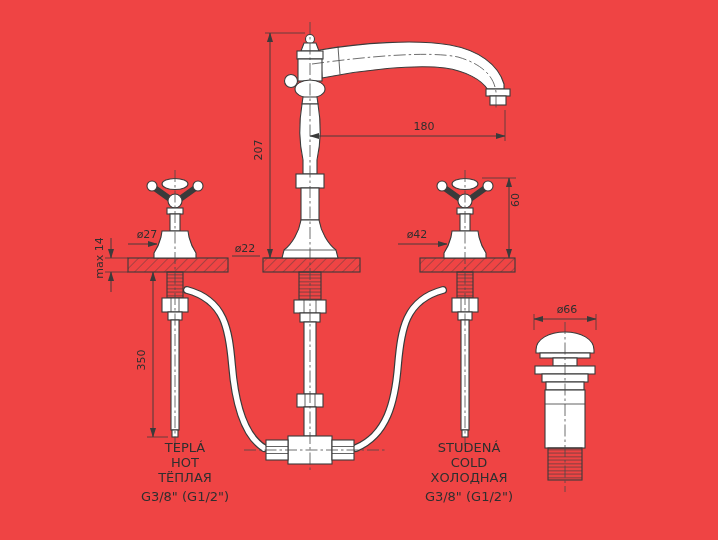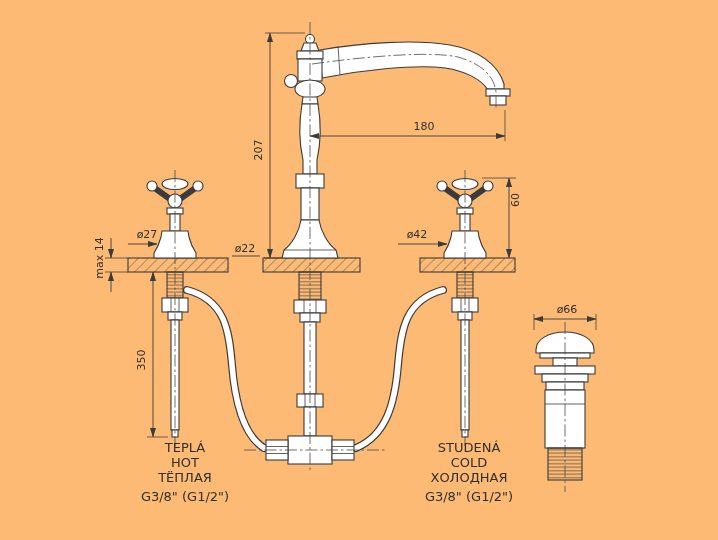--- a/index.html
+++ b/index.html
@@ -1,16 +1,16 @@
 <!DOCTYPE html>
 <html><head>
 <meta charset="utf-8">
 <style>
   html,body{margin:0;padding:0;background:#ffffff;}
-  .canvas{position:relative;width:718px;height:540px;background:#fdba74;overflow:hidden;
+  .canvas{position:relative;width:718px;height:540px;background:#ef4444;overflow:hidden;
           font-family:"DejaVu Sans","Liberation Sans",sans-serif;}
   svg{display:block;}
   .outline{fill:#ffffff;stroke:#3b3b3b;stroke-width:1.1;}
   .thin{stroke:#3b3b3b;stroke-width:0.8;fill:none;}
   .hatched{fill:url(#hatch);stroke:#3b3b3b;stroke-width:1.1;}
   .threaded{fill:url(#threads);stroke:#3b3b3b;stroke-width:1.1;}
   .cl{stroke:#4a4a4a;stroke-width:0.8;fill:none;stroke-dasharray:12 3 2.5 3;}
   .dim{stroke:#3b3b3b;stroke-width:0.9;fill:none;}
   .ext{stroke:#3b3b3b;stroke-width:0.75;fill:none;}
   .hose-outer{stroke:#3b3b3b;stroke-width:8;fill:none;stroke-linecap:round;}

